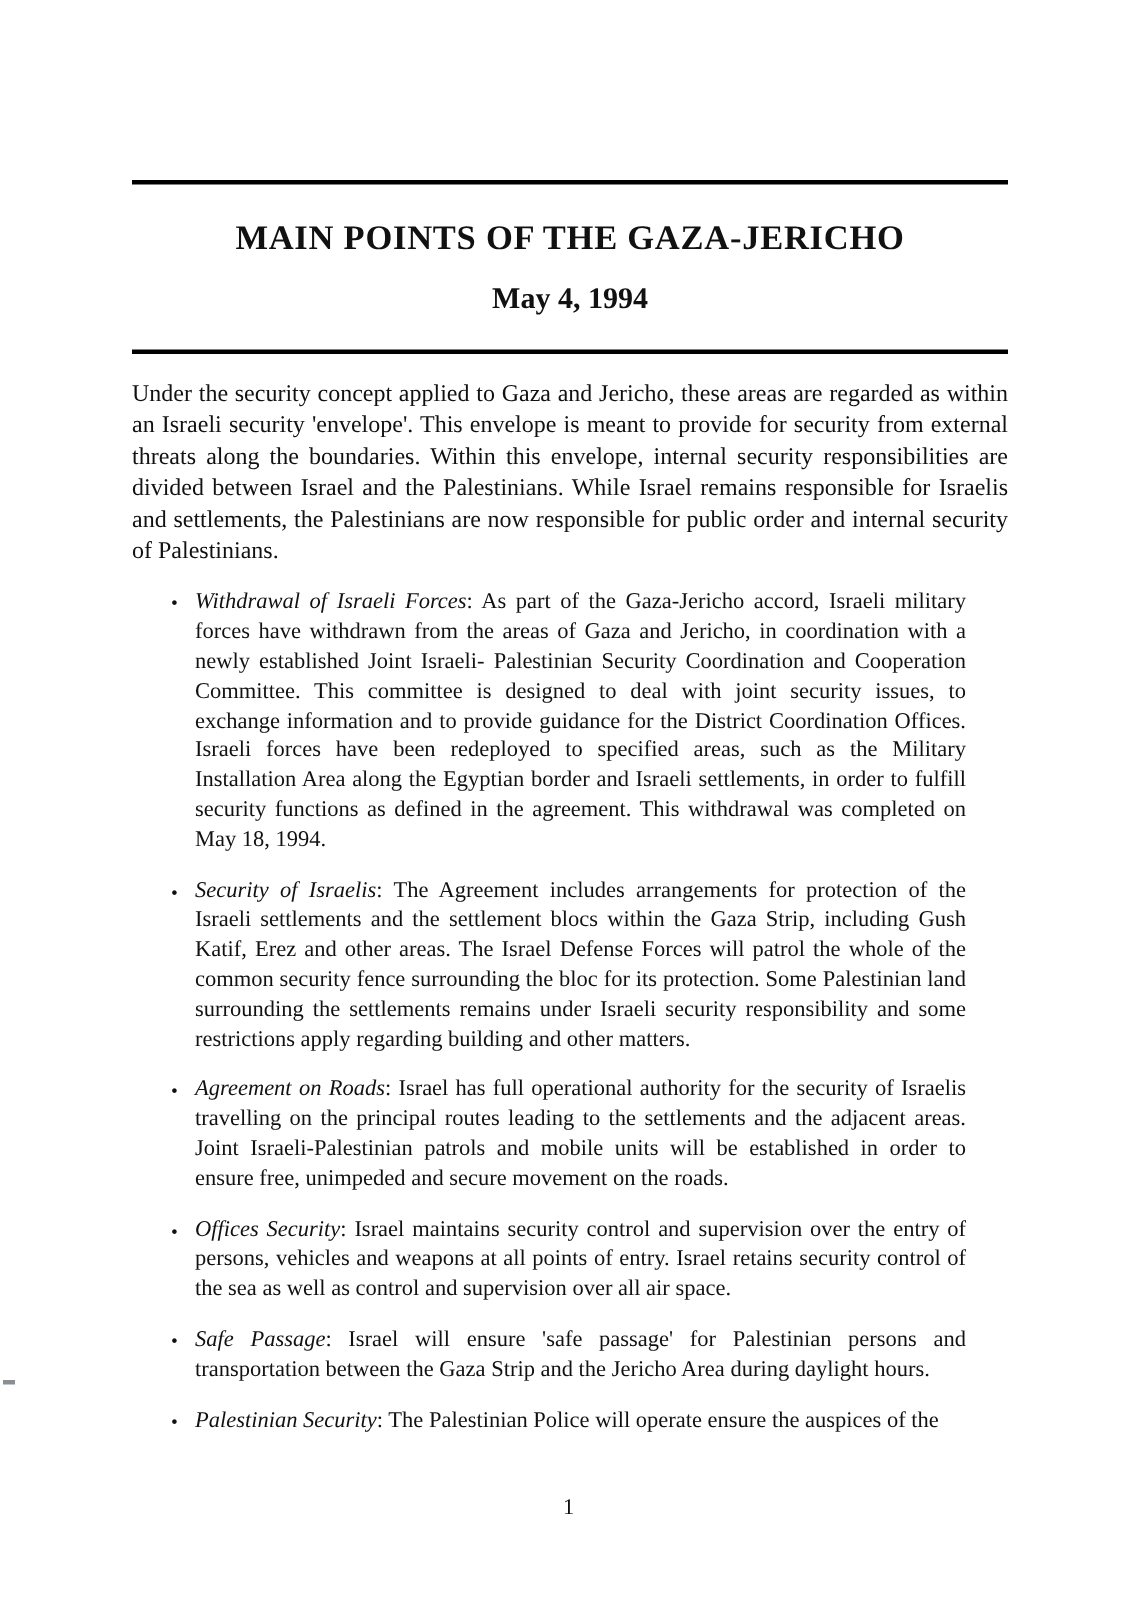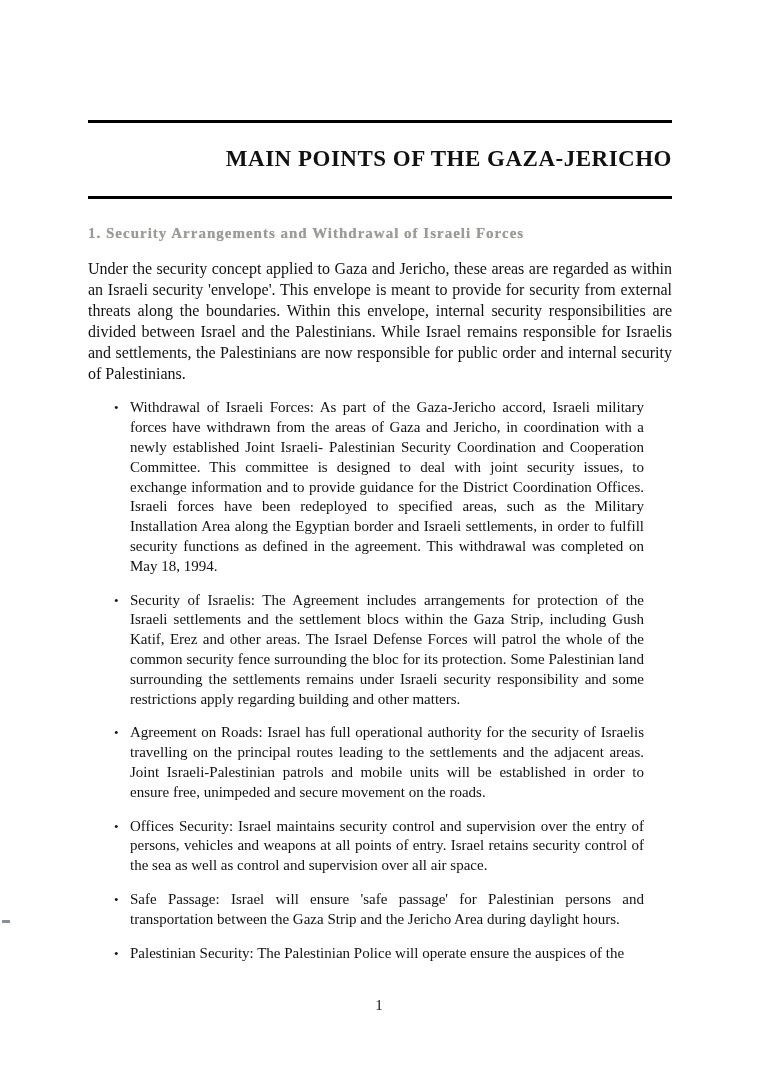--- a/index.html
+++ b/index.html
@@ -26,21 +26,21 @@
   .rule {
     border: none;
     border-top: 3px solid #000000;
     margin: 0;
     width: 100%;
   }
   .rule-top { margin-top: 120px; }
   .rule-bottom { margin-top: 22px; }
   .doc-title {
     margin: 22px 0 0 0;
-    text-align: right;
+    text-align: center;
     font-size: 23px;
     font-weight: bold;
     letter-spacing: 0.5px;
     line-height: 1.25;
   }
   .doc-title .title-line { display: block; }
   .doc-date {
     margin: 14px 0 0 0;
     text-align: center;
     font-size: 20px;
@@ -73,20 +73,21 @@
     line-height: 1.32;
     text-align: justify;
   }
   .bullet-dot {
     position: absolute;
     left: -16px;
     top: 1px;
     font-size: 13px;
   }
   .bullet-lead {
+    font-style: italic;
   }
   .page-number {
     position: absolute;
     left: 0;
     top: 997px;
     width: 100%;
     text-align: center;
     font-size: 15px;
   }
   .scan-artifact {
@@ -105,24 +106,24 @@
   <div class="scan-artifact"></div>
 
   <div class="content">
 
     <hr class="rule rule-top">
 
     <h1 class="doc-title">
       <span class="title-line">MAIN POINTS OF THE GAZA-JERICHO</span>
     </h1>
 
+    <div class="doc-date">May 4, 1994</div>
 
     <hr class="rule rule-bottom">
 
-    <div class="section-heading">1. Security Arrangements and Withdrawal of Israeli Forces</div>
 
     <p class="para">Under the security concept applied to Gaza and Jericho, these areas are regarded as within an Israeli security 'envelope'. This envelope is meant to provide for security from external threats along the boundaries. Within this envelope, internal security responsibilities are divided between Israel and the Palestinians. While Israel remains responsible for Israelis and settlements, the Palestinians are now responsible for public order and internal security of Palestinians.</p>
 
 
     <ul class="bullet-list">
       <li class="bullet-item">
         <span class="bullet-dot">•</span><span class="bullet-lead">Withdrawal of Israeli Forces</span><span>: As part of the Gaza-Jericho accord, Israeli military forces have withdrawn from the areas of Gaza and Jericho, in coordination with a newly established Joint Israeli- Palestinian Security Coordination and Cooperation Committee. This committee is designed to deal with joint security issues, to exchange information and to provide guidance for the District Coordination Offices. Israeli forces have been redeployed to specified areas, such as the Military Installation Area along the Egyptian border and Israeli settlements, in order to fulfill security functions as defined in the agreement. This withdrawal was completed on May 18, 1994.</span>
       </li>
       <li class="bullet-item">
         <span class="bullet-dot">•</span><span class="bullet-lead">Security of Israelis</span><span>: The Agreement includes arrangements for protection of the Israeli settlements and the settlement blocs within the Gaza Strip, including Gush Katif, Erez and other areas. The Israel Defense Forces will patrol the whole of the common security fence surrounding the bloc for its protection. Some Palestinian land surrounding the settlements remains under Israeli security responsibility and some restrictions apply regarding building and other matters.</span>

